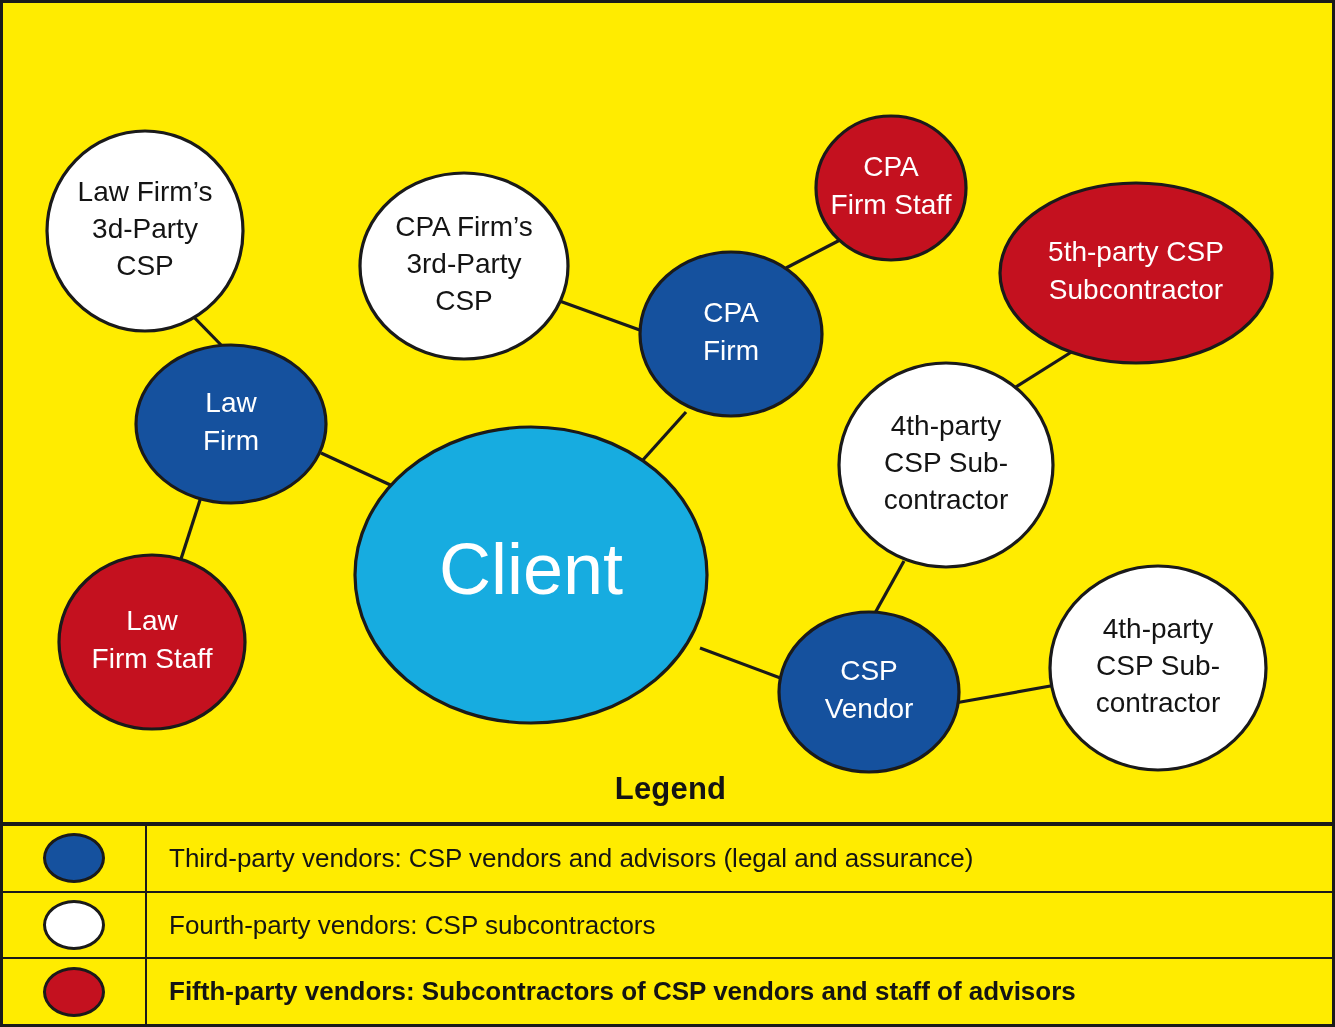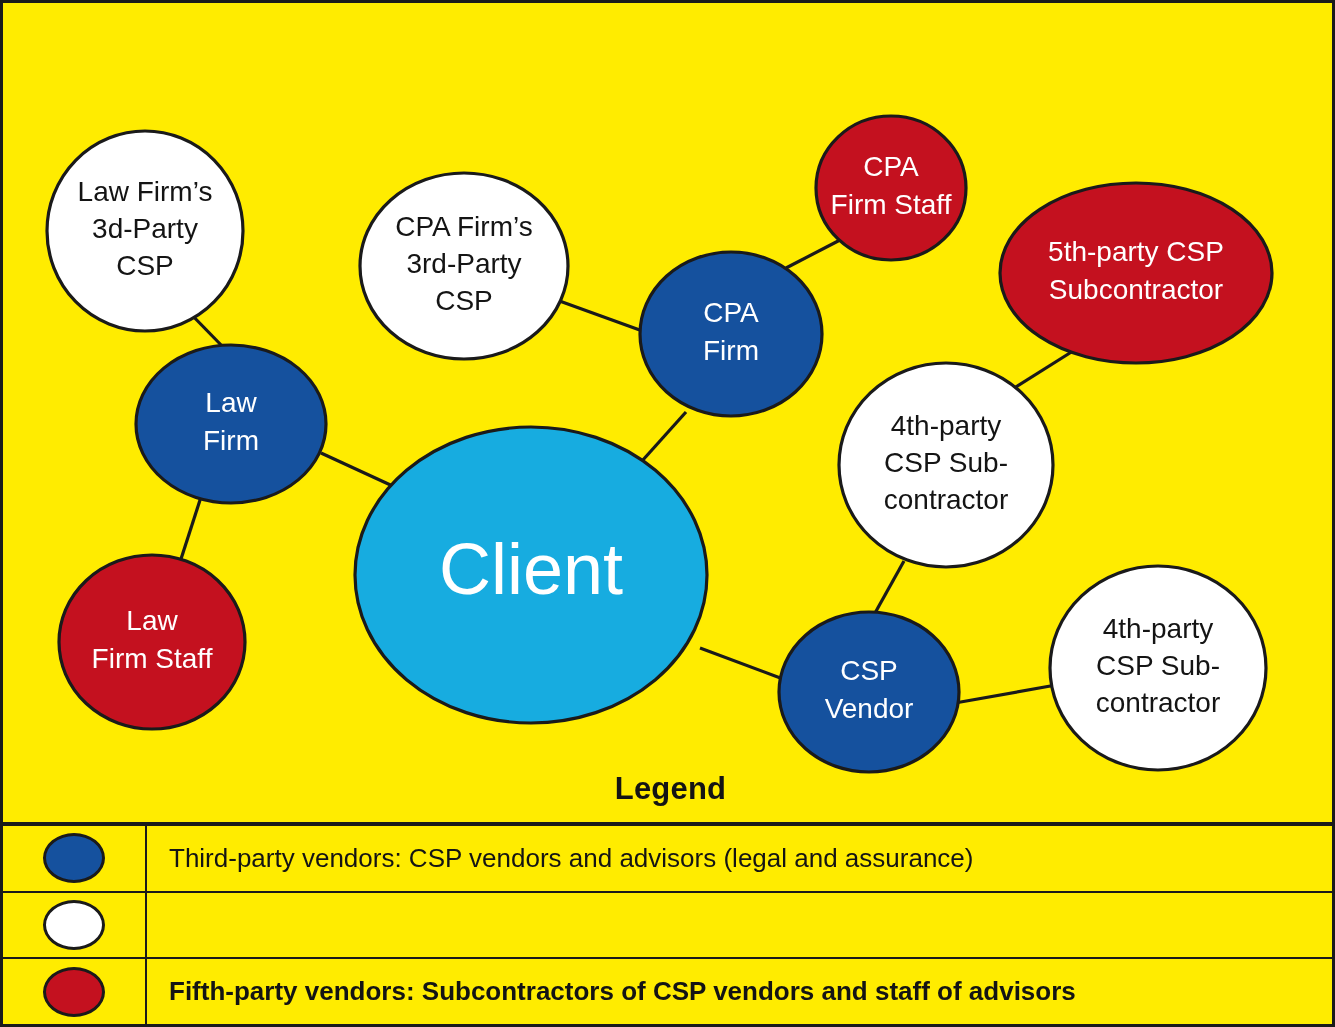--- a/index.html
+++ b/index.html
@@ -178,20 +178,21 @@
       <div class="legend-row">
         <div class="legend-swatch-cell">
           <div class="swatch" style="background: rgb(21, 81, 158);"></div>
         </div>
         <div class="legend-text-cell">Third-party vendors: CSP vendors and advisors (legal and assurance)</div>
       </div>
       <div class="legend-row">
         <div class="legend-swatch-cell">
           <div class="swatch" style="background: rgb(255, 255, 255);"></div>
         </div>
+        <div class="legend-text-cell">Fourth-party vendors: CSP subcontractors</div>
       </div>
       <div class="legend-row">
         <div class="legend-swatch-cell">
           <div class="swatch" style="background: rgb(196, 17, 31);"></div>
         </div>
         <div class="legend-text-cell">Fifth-party vendors: Subcontractors of CSP vendors and staff of advisors</div>
       </div>
     </div>
 
 </div>

